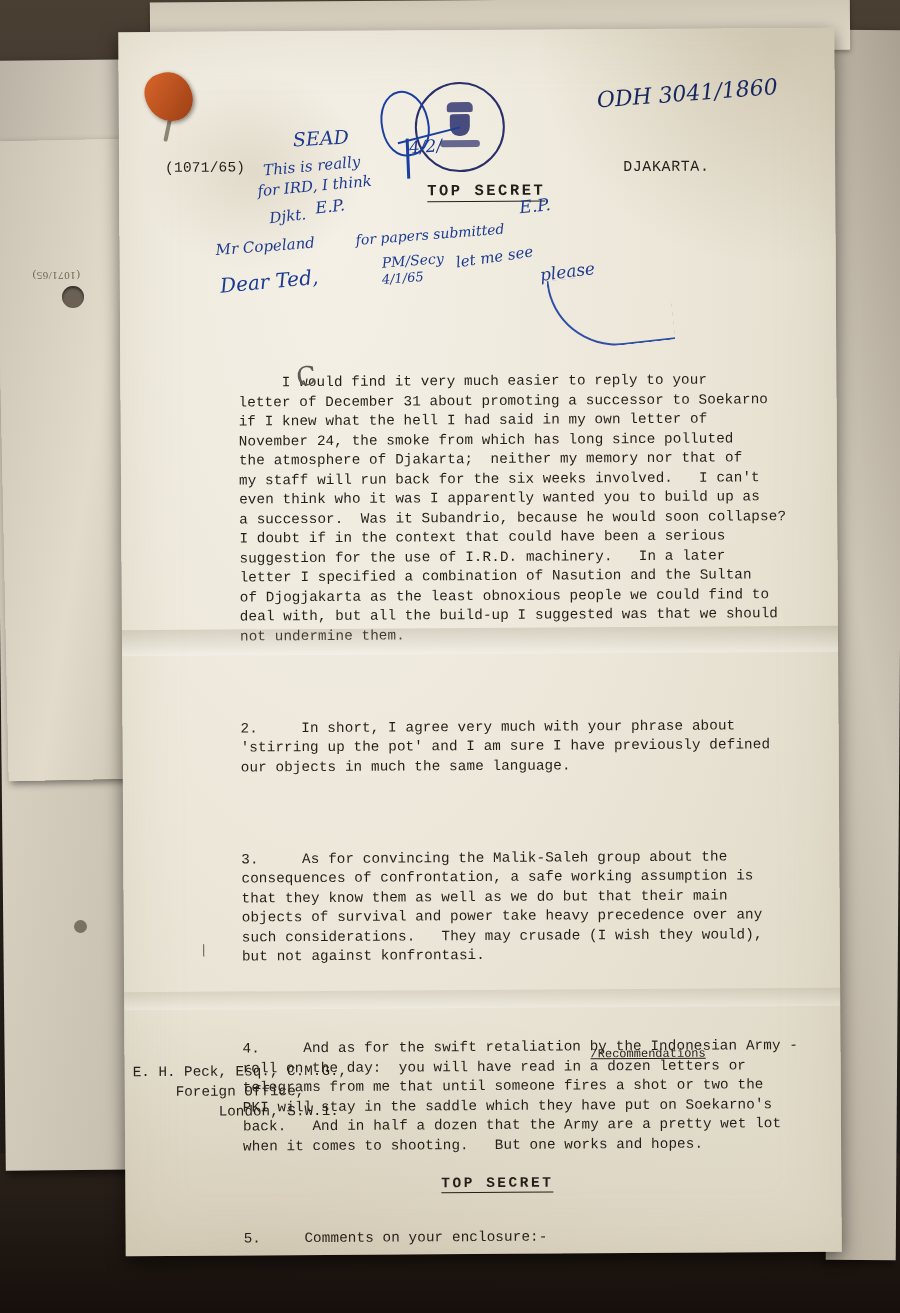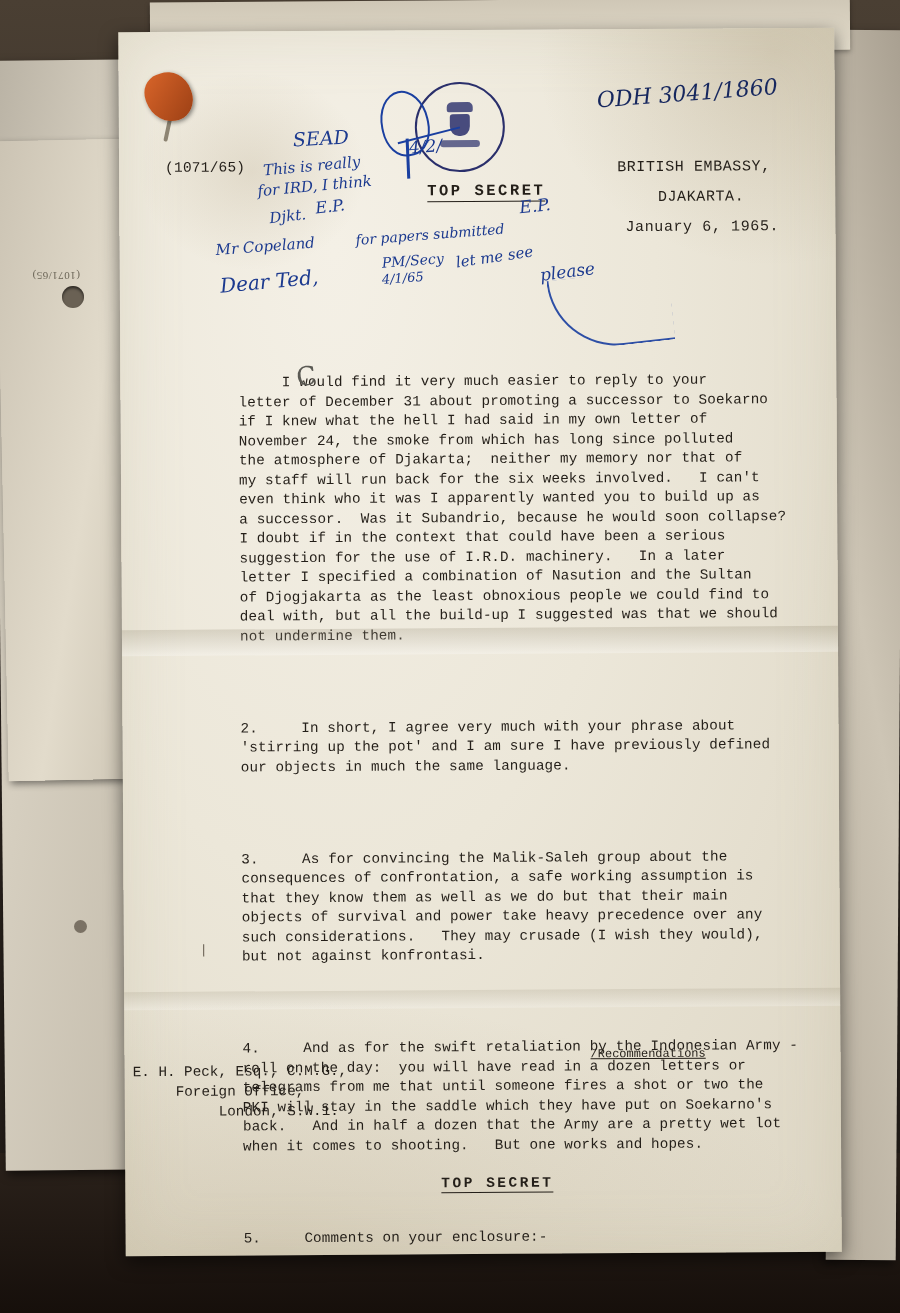--- a/index.html
+++ b/index.html
@@ -320,23 +320,21 @@
         <div class="crest-inner">
           <div class="crown"></div>
           <div class="shield"></div>
           <div class="ribbon"></div>
         </div>
       </div>
 
       <div class="classification-top">TOP SECRET</div>
 
       <div class="addr">
-        <div>BRITISH EMBASSY,</div>
         <div class="l2">DJAKARTA.</div>
-        <div class="l3">January 6, 1965.</div>
       </div>
 
       <div class="body">
         <div class="para"><span>     I would find it very much easier to reply to your
 letter of December 31 about promoting a successor to Soekarno
 if I knew what the hell I had said in my own letter of
 November 24, the smoke from which has long since polluted
 the atmosphere of Djakarta;  neither my memory nor that of
 my staff will run back for the six weeks involved.   I can't
 even think who it was I apparently wanted you to build up as

